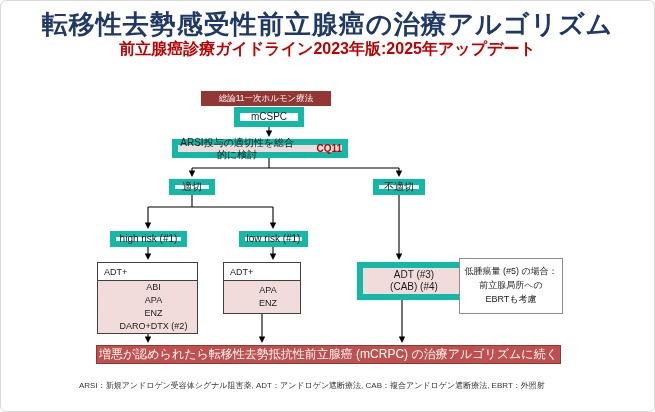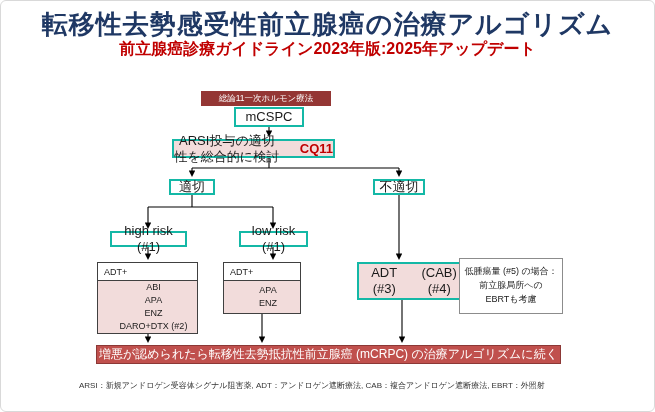--- a/index.html
+++ b/index.html
@@ -40,26 +40,26 @@
   }
 
   .arrows {
     position: absolute;
     top: 0; left: 0;
     pointer-events: none;
   }
 
   .box {
     position: absolute;
-    border: 2px solid #14b8a6;
-    background: #ffffff;
-    display: flex;
-    align-items: center;
-    justify-content: center;
-    font-size: 13px;
+    border: 6px solid #14b8a6;
+    background: #ffffff;
+    display: flex;
+    align-items: center;
+    justify-content: center;
+    font-size: 10px;
     color: #1a1a1a;
     text-align: center;
     line-height: 1.2;
   }
 
   .pink   { background: #F2DCDB; }
 
   .label-dark {
     position: absolute;
     background: #943634;
@@ -167,21 +167,21 @@
       <path d="M147 333 L147 340" marker-end="url(#ah)"></path>
       <path d="M261 313 L261 340" marker-end="url(#ah)"></path>
       <path d="M401 299 L401 340" marker-end="url(#ah)"></path>
     </g>
   </svg>
 
   <div class="label-dark" style="left:200px; top:90px; width:130px; height:15px;">総論11一次ホルモン療法</div>
 
   <div class="box" style="left:233px; top:106px; width:70px; height:20px;">mCSPC</div>
 
-  <div class="box pink" style="left:171px; top:138px; width:163px; height:19px;">
+  <div class="box pink" style="left:171px; top:138px; width:176px; height:19px;">
     <span>ARSI投与の適切性を総合的に検討</span>
     <span class="cq">CQ11</span>
   </div>
 
   <div class="box" style="left:168px; top:178px; width:46px; height:16px;">適切</div>
 
   <div class="box" style="left:372px; top:178px; width:52px; height:16px;">不適切</div>
 
   <div class="box" style="left:109px; top:230px; width:77px; height:16px;">high risk (#1)</div>
 
@@ -198,21 +198,21 @@
   </div>
 
   <div class="treat" style="left:222px; top:261px; width:78px; height:52px;">
     <div class="hdr">ADT+</div>
     <div class="body">
       <div class="drug">APA</div>
       <div class="drug">ENZ</div>
     </div>
   </div>
 
-  <div class="box pink" style="left:356px; top:261px; width:114px; height:38px; flex-direction:row;">
+  <div class="box pink" style="left:356px; top:261px; width:114px; height:38px; flex-direction:column;">
     <div>ADT (#3)</div>
     <div>(CAB) (#4)</div>
   </div>
 
   <div class="note" style="left:458px; top:257px; width:104px; height:56px;">
     <div>低腫瘍量 (#5) の場合：</div>
     <div>前立腺局所への</div>
     <div>EBRTも考慮</div>
   </div>
 

